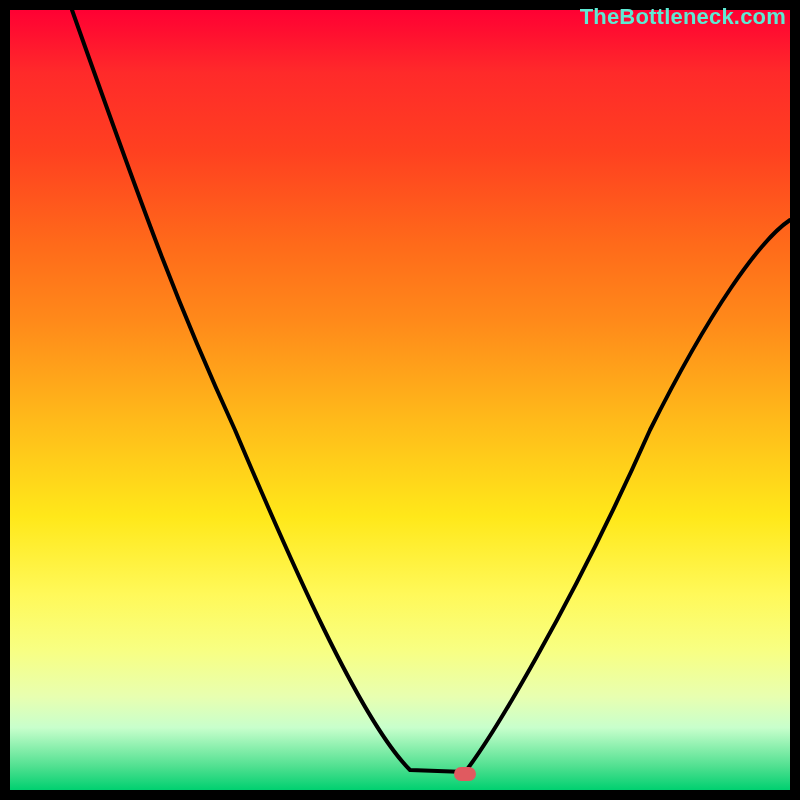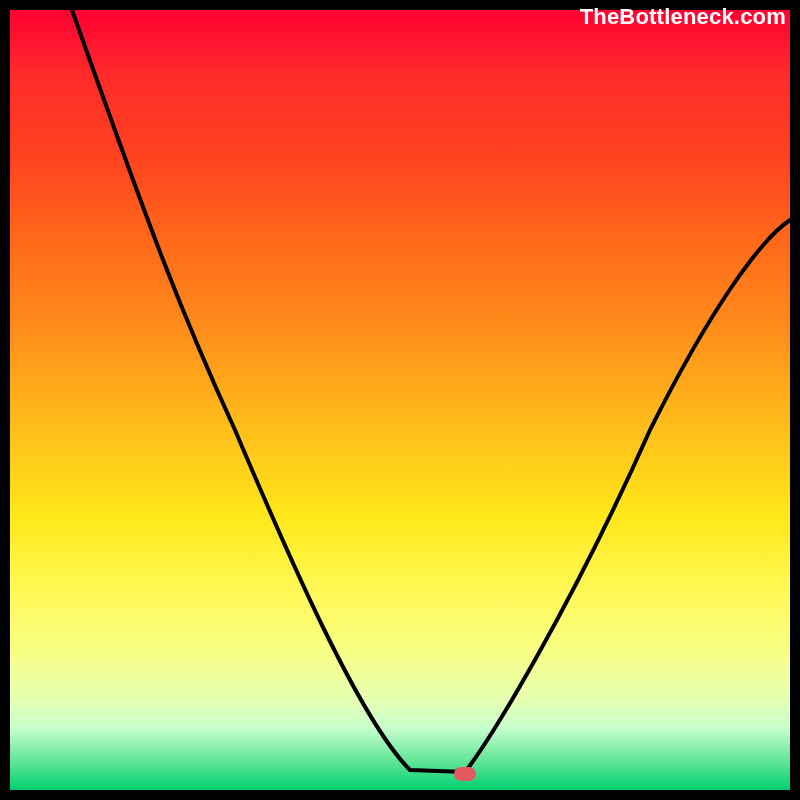--- a/index.html
+++ b/index.html
@@ -57,21 +57,21 @@
     border-radius: 7px;
     background: #e05a60;
   }
   .watermark {
     position: absolute;
     top: 4px;
     right: 14px;
     font-family: Arial, Helvetica, sans-serif;
     font-size: 22px;
     font-weight: 600;
-    color: #ffffff;
+    color: #5eead4;
     letter-spacing: 0.2px;
   }
 </style>
 </head>
 <body>
 <div class="frame">
 
   <div class="plot-area">
 
     <svg class="curve" viewBox="0 0 780 780" preserveAspectRatio="none">

